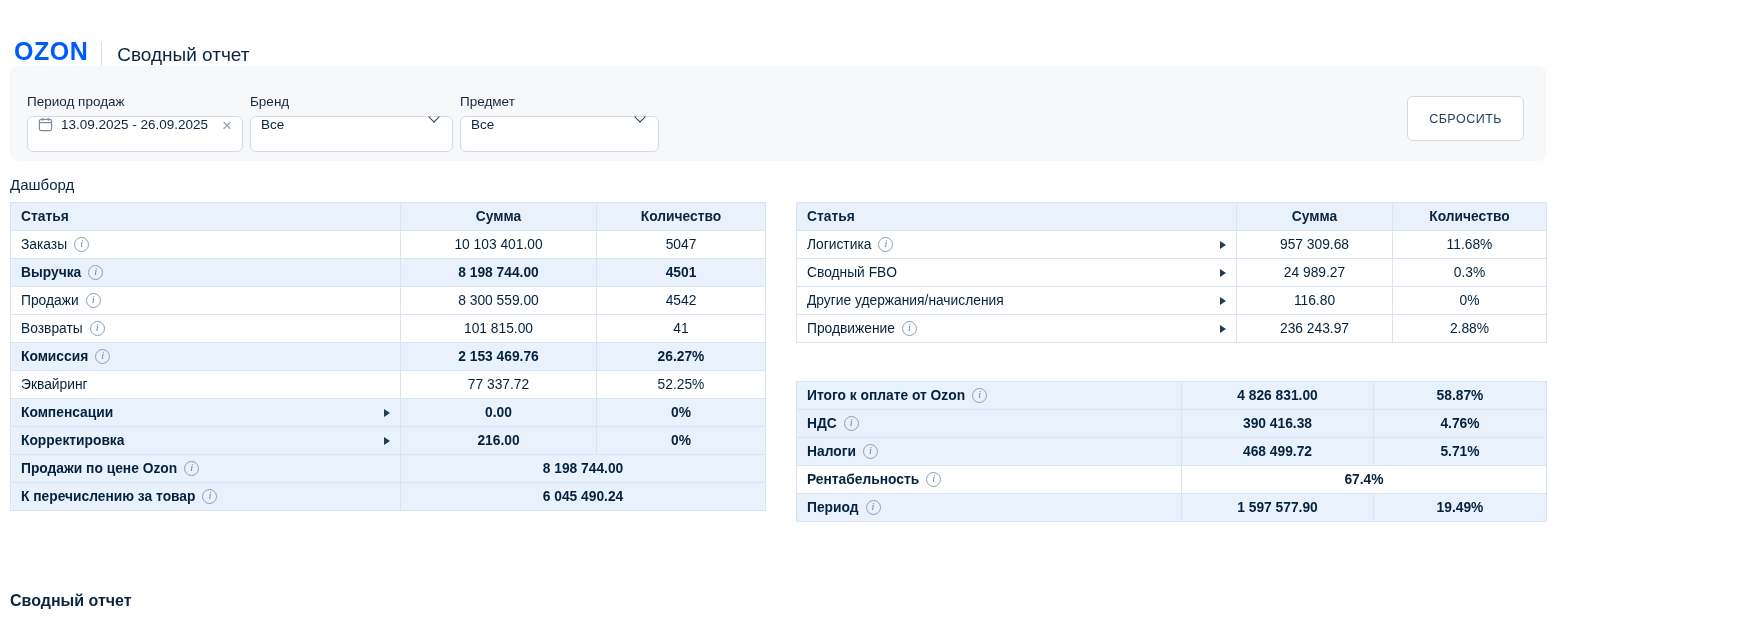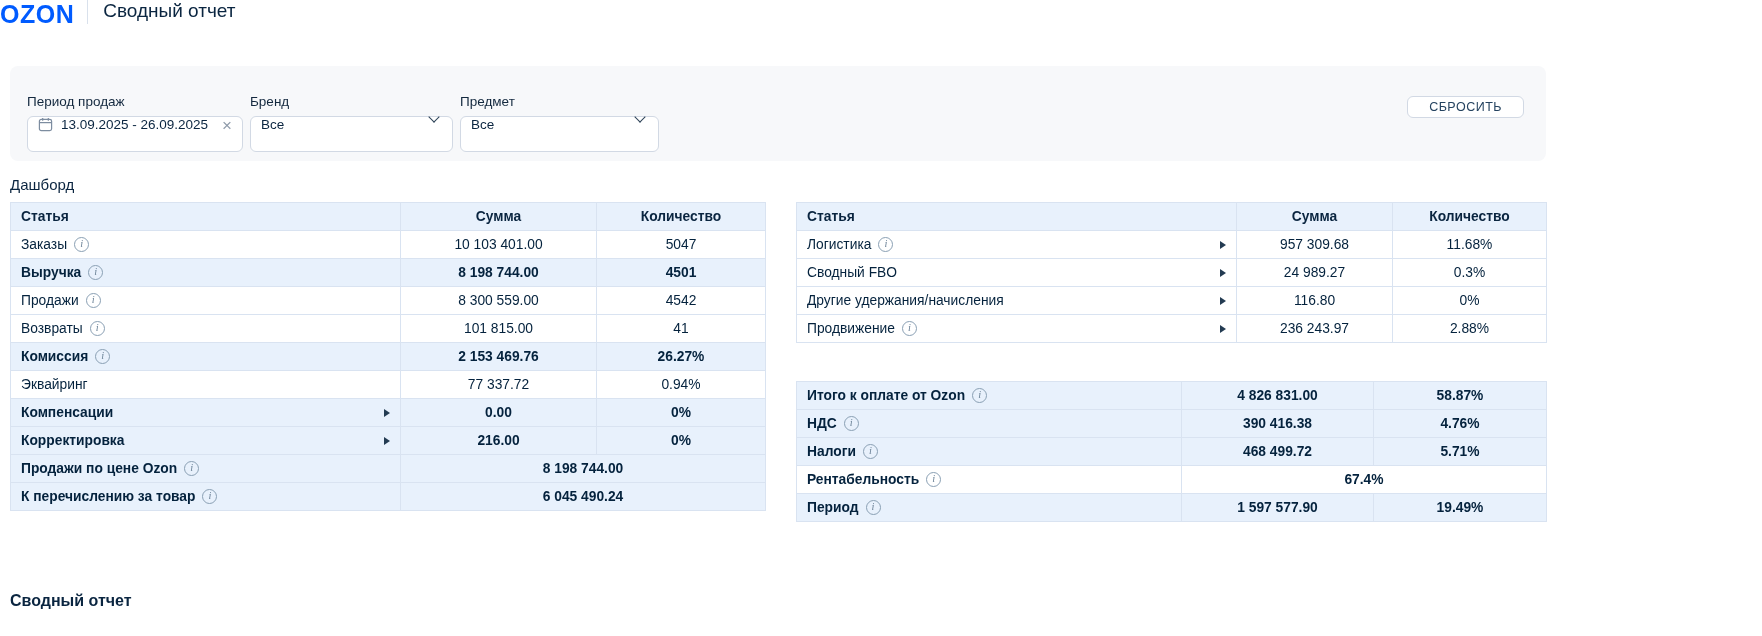--- a/index.html
+++ b/index.html
@@ -1,38 +1,38 @@
 <!DOCTYPE html>
 <html><head>
 <meta charset="utf-8">
 <style>
   *{box-sizing:border-box;margin:0;padding:0}
   html,body{width:1762px;height:636px;overflow:hidden}
   body{background:#ffffff;font-family:"Liberation Sans",sans-serif;color:#04223d;font-size:14px}
 
   
-  .topbar{display:flex;align-items:flex-start;height:66px;}
+  .topbar{display:flex;align-items:flex-end;height:66px;padding-left:14px}
   .logo{color:#005bff;font-weight:800;font-size:25px;letter-spacing:.5px;cursor:pointer}
   .vdiv{width:1px;height:24px;background:#d9e1ec;margin:0 15px 0 13px}
   .page-title{font-size:19px;color:#0a2540}
 
   
   .filterbar{margin-left:10px;width:1536px;background:#f7f8fa;border-radius:8px;padding:28px 22px 9px 17px;display:flex;align-items:flex-start}
   .fgroup{display:flex;flex-direction:column;margin-right:7px}
   .flabel{font-size:13.5px;line-height:16px;margin-bottom:6px;color:#13283e}
   .ctrl{height:36px;background:#fff;border:1px solid #d2d9e4;border-radius:6px;display:flex;align-items:flex-start;padding:0 10px;font-size:13.5px;cursor:pointer;color:#0a2540}
   .date-ctrl{width:216px}
   .date-text{margin-left:8px;flex:1;white-space:nowrap}
   .clear-x{color:#909cab;font-size:17px;line-height:1;padding-left:6px;cursor:pointer}
   .sel-brand{width:203px}
   .sel-subject{width:199px}
   .sel-val{flex:1}
   .chev-d{width:8px;height:8px;border-right:1.5px solid #2c4257;border-bottom:1.5px solid #2c4257;transform:rotate(45deg);margin:-4px 4px 0 8px}
   .spacer{flex:1}
-  .reset-btn{margin-top:2px;height:22px;padding:0 21px;background:#fff;border:1px solid #d2d9e4;border-radius:6px;font-size:12.5px;letter-spacing:.5px;color:#24425f;cursor:pointer;font-family:"Liberation Sans",sans-serif}
+  .reset-btn{margin-top:2px;height:45px;padding:0 21px;background:#fff;border:1px solid #d2d9e4;border-radius:6px;font-size:12.5px;letter-spacing:.5px;color:#24425f;cursor:pointer;font-family:"Liberation Sans",sans-serif}
 
   
   .section-title{margin:15px 0 9px 10px;font-size:15px;color:#0b2540}
   .tables{display:flex;align-items:flex-start;margin-left:10px}
   .right-col{margin-left:30px}
   table{border-collapse:collapse;table-layout:fixed}
   th,td{border:1px solid #d9e3f1;height:28px;padding:0 10px;font-size:13.8px;overflow:hidden;white-space:nowrap}
   th{background:#e8f1fc;font-weight:bold;text-align:center;color:#0a2540}
   th.la{text-align:left}
   td{text-align:center}
@@ -154,21 +154,21 @@
         <td>2 153 469.76</td>
         <td>26.27%</td>
       </tr>
       <tr>
         <td class="lc">
             <div class="lc-in">
               <span>Эквайринг</span>
             </div>
           </td>
         <td>77 337.72</td>
-        <td>0.94%</td>
+        <td>52.25%</td>
       </tr>
       <tr class="fill bold">
         <td class="lc">
             <div class="lc-in">
               <span>Компенсации</span>
               <span class="spacer"></span>
               <span class="chev-r"></span>
             </div>
           </td>
         <td>0.00</td>

